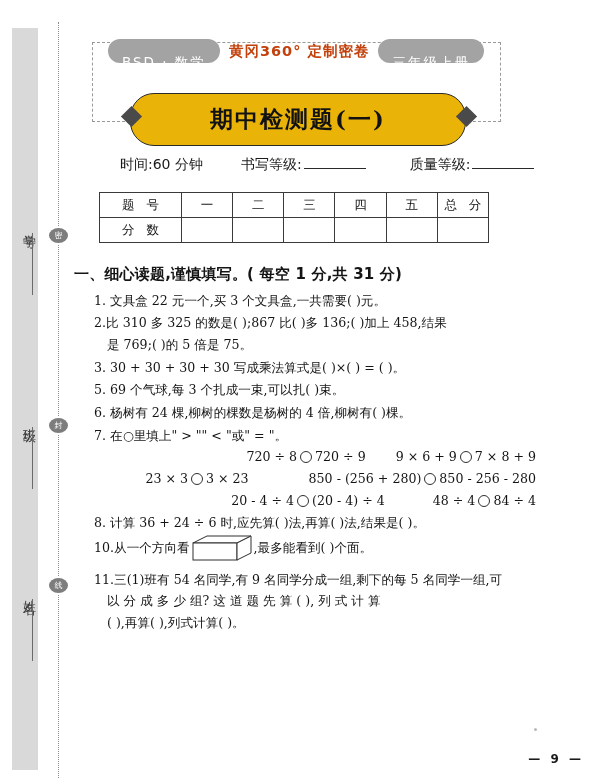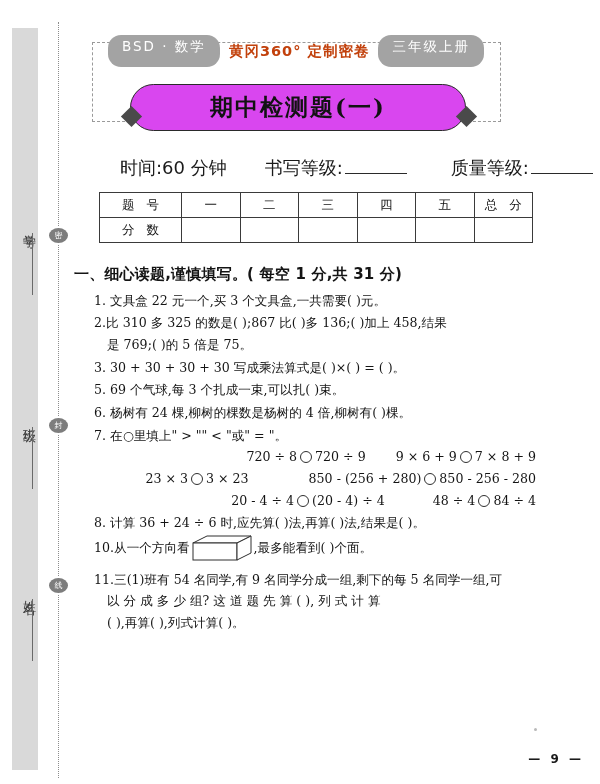--- a/index.html
+++ b/index.html
@@ -84,45 +84,45 @@
     width: 410px; height: 26px;
     display: flex;
     align-items: center;
     gap: 9px;
     z-index: 4;
   }
   .pill {
     background: #a3a3a3;
     color: #ffffff;
     border-radius: 13px;
-    height: 32px;
+    height: 23px;
     line-height: 23px;
-    padding: 0 14px;
+    padding: 12px 14px;
     font-size: 13.5px;
     letter-spacing: 2px;
     font-family: "DejaVu Sans", sans-serif;
     white-space: nowrap;
   }
   #header-series {
     font-size: 14.5px;
     letter-spacing: 1px;
     color: #c2410c;
     white-space: nowrap;
     font-family: "DejaVu Sans", sans-serif;
     font-weight: bold;
   }
 
   
   #title-capsule {
     position: absolute;
-    left: 130px; top: 84px;
-    width: 336px; height: 47px;
+    left: 130px; top: 93px;
+    width: 336px; height: 53px;
     border: 1.6px solid #2a2a2a;
     border-radius: 24px;
-    background: #d946ef;
+    background: #eab308;
     z-index: 3;
     display: flex;
     align-items: center;
     justify-content: center;
   }
   #exam-title {
     font-size: 23px;
     letter-spacing: 2px;
     font-weight: bold;
     color: #121212;
@@ -140,40 +140,40 @@
   #title-diamond-left  { left: 124px; }
   #title-diamond-right { left: 459px; }
 
   
   #meta-line {
     position: absolute;
     left: 120px; top: 156px;
     width: 400px; height: 20px;
     display: flex;
     align-items: baseline;
-    font-size: 18px;
+    font-size: 14px;
     font-family: "DejaVu Sans", sans-serif;
     color: #1a1a1a;
     white-space: nowrap;
   }
   #meta-time { margin-right: 38px; }
   #meta-writing { margin-right: 44px; }
   .blank-rule {
     display: inline-block;
     width: 62px;
     border-bottom: 1px solid #2a2a2a;
     height: 12px;
     margin-left: 2px;
   }
 
   
   #score-table {
     position: absolute;
     left: 99px; top: 192px;
-    width: 434px;
+    width: 390px;
     border-collapse: collapse;
     table-layout: fixed;
   }
   #score-table td {
     border: 1px solid #3a3a3a;
     height: 25px;
     text-align: center;
     font-size: 12.5px;
     font-family: "DejaVu Sans", sans-serif;
     letter-spacing: 4px;

